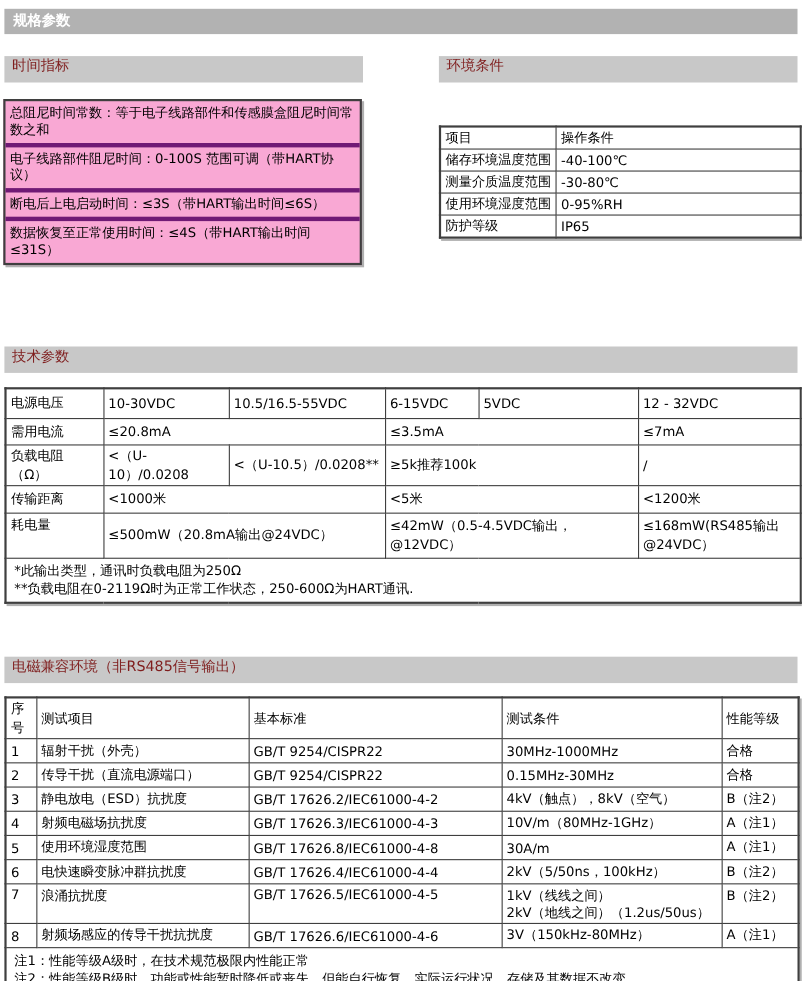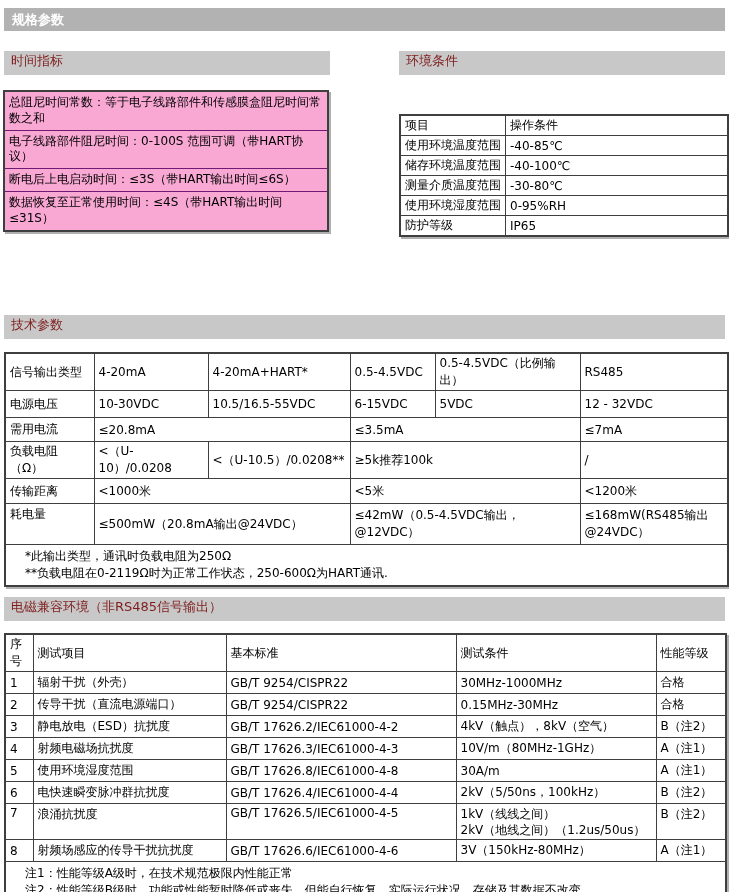--- a/index.html
+++ b/index.html
@@ -47,21 +47,21 @@
     position: absolute;
     left: 3px; top: 90px;
     width: 326px;
     border: 2px solid #3f3f3f;
     background: #f9a8d4;
   }
   .time-row {
     font-size: 12px;
     line-height: 1.32;
     padding: 3px 4px;
-    border-top: 1px solid #701a75;
+    border-top: 4px solid #701a75;
   }
   .time-row:first-child { border-top: none; }
 
   table {
     border-collapse: collapse;
     table-layout: fixed;
     background: #fff;
   }
   table, td { border: 1px solid #3f3f3f; }
   table { border-width: 2px; }
@@ -84,21 +84,21 @@
 
   .emc-table { position: absolute; left: 4px; top: 633px; }
   .emc-table tr.hdr  { height: 23px; }
   .emc-table tr.r    { height: 22px; }
   .emc-table tr.tall { height: 36px; }
 
   .vtop { vertical-align: top; padding-top: 2px; }
   .preline { white-space: pre-line; line-height: 1.35; margin-top: 48px; }
   .notes-cell {
     vertical-align: top;
-    padding: 3px 19px;
+    padding: 3px 7px;
     line-height: 1.4;
     font-size: 12px;
   }
 </style>
 </head>
 <body>
 
 <div class="page">
 
   <div class="bar-main">规格参数</div>
@@ -115,24 +115,20 @@
 
   <table class="env-table shadowed">
     <colgroup>
         <col style="width:101px">
         <col style="width:222px">
       </colgroup>
     <tbody>
         <tr>
       <td>项目</td>
       <td>操作条件</td>
-    </tr>
-    <tr>
-      <td>使用环境温度范围</td>
-      <td>-40-85℃</td>
     </tr>
     <tr>
       <td>储存环境温度范围</td>
       <td>-40-100℃</td>
     </tr>
     <tr>
       <td>测量介质温度范围</td>
       <td>-30-80℃</td>
     </tr>
     <tr>
@@ -151,28 +147,20 @@
   <table class="tech-table shadowed">
     <colgroup>
       <col style="width:89px">
         <col style="width:114px">
         <col style="width:142px">
       <col style="width:85px">
         <col style="width:145px">
         <col style="width:148px">
     </colgroup>
     <tbody>
-        <tr class="h26">
-      <td>信号输出类型</td>
-      <td>4-20mA</td>
-      <td>4-20mA+HART*</td>
-      <td>0.5-4.5VDC</td>
-      <td>0.5-4.5VDC（比例输出）</td>
-      <td>RS485</td>
-    </tr>
     <tr class="h27">
       <td>电源电压</td>
       <td>10-30VDC</td>
       <td>10.5/16.5-55VDC</td>
       <td>6-15VDC</td>
       <td>5VDC</td>
       <td>12 - 32VDC</td>
     </tr>
     <tr class="h24">
       <td>需用电流</td>

